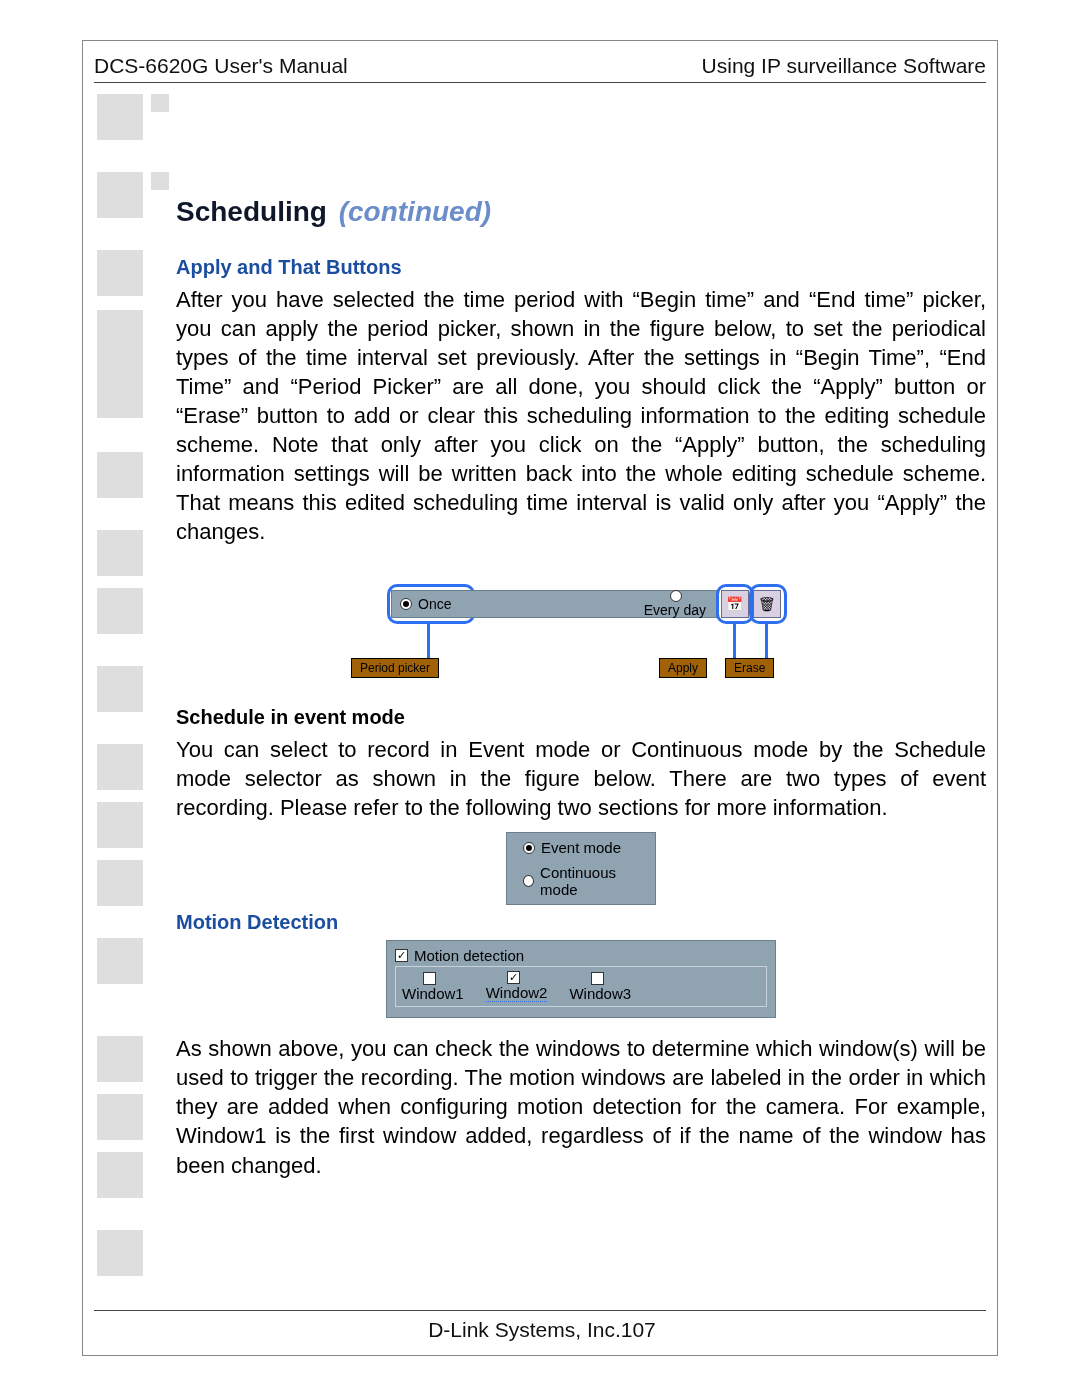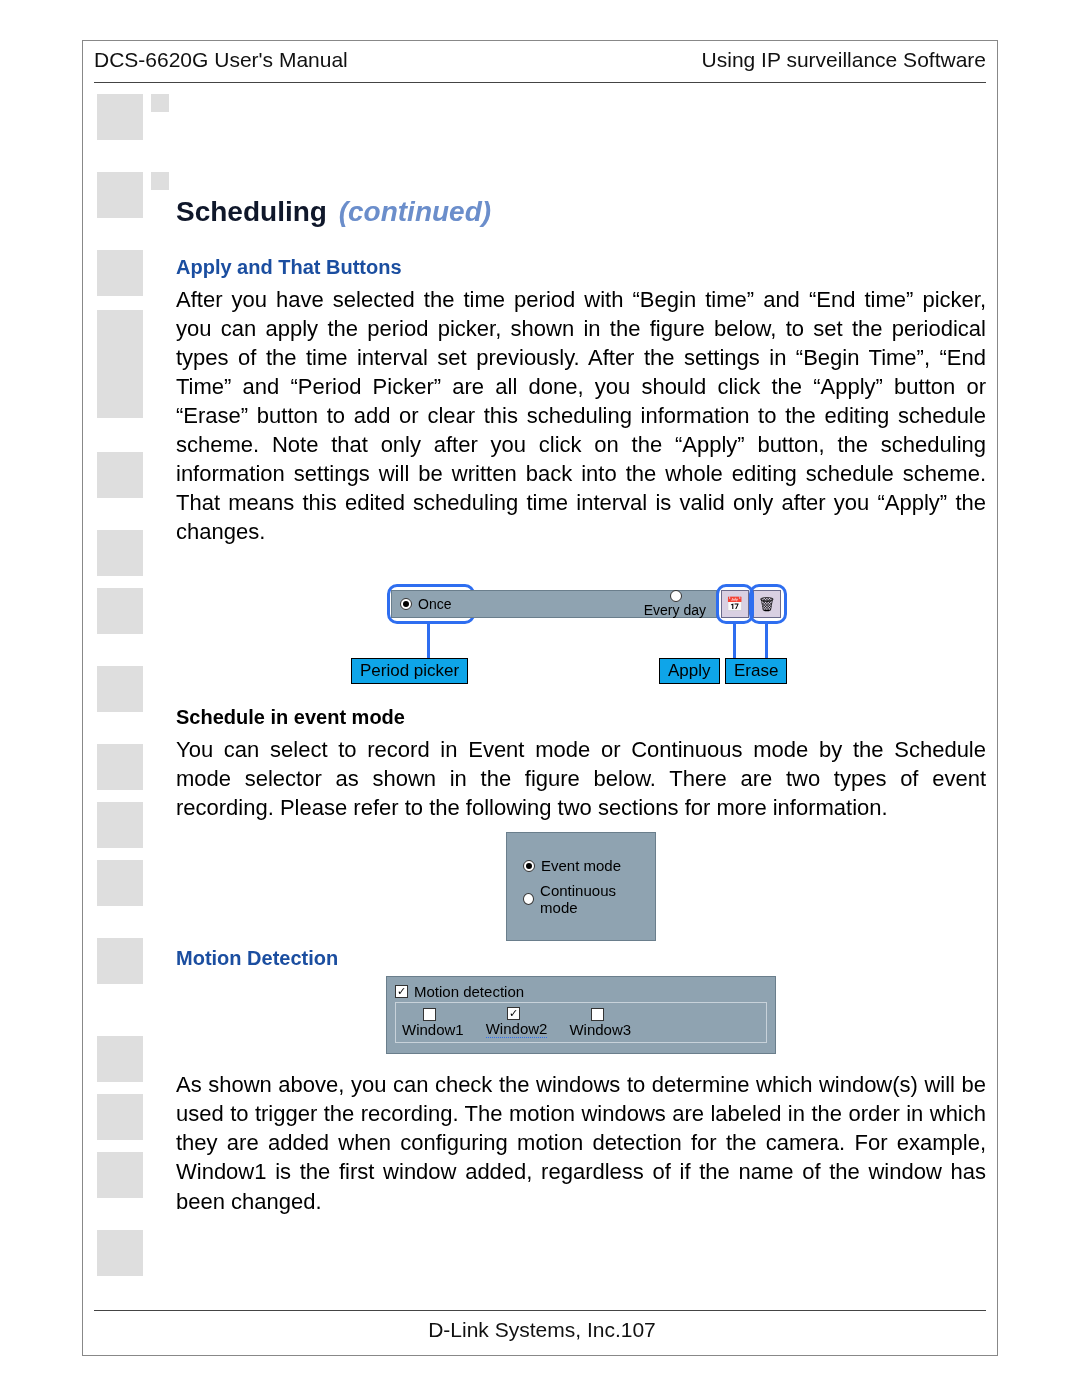--- a/index.html
+++ b/index.html
@@ -14,21 +14,21 @@
     position: absolute;
     left: 82px;
     top: 40px;
     width: 916px;
     height: 1316px;
     border: 1px solid #888;
   }
   .header {
     position: absolute;
     left: 94px;
-    top: 48px;
+    top: 54px;
     width: 892px;
     display: flex;
     justify-content: space-between;
     font-size: 21px;
     color: #111;
   }
   .header-line {
     position: absolute;
     left: 94px;
     top: 82px;
@@ -146,42 +146,42 @@
     height: 40px;
     border: 3px solid #2e6ef0;
     border-radius: 10px;
   }
   .pp-icon-ring.apply { left: 365px; }
   .pp-icon-ring.erase { left: 398px; }
   .label-box {
     position: absolute;
     top: 68px;
     border: 1px solid #000;
-    background: #0ea5e9;
-    font-size: 17px;
+    background: #a16207;
+    font-size: 12px;
     padding: 2px 8px;
   }
   .label-box.period { left: 0; }
   .label-box.apply  { left: 308px; }
   .label-box.erase  { left: 374px; }
   .connector {
     position: absolute;
     width: 3px;
     background: #2e6ef0;
   }
   .conn-period { left: 76px; top: 34px; height: 34px; }
   .conn-apply  { left: 382px; top: 34px; height: 34px; }
   .conn-erase  { left: 414px; top: 34px; height: 34px; }
   
   .fig2 {
     width: 150px;
     margin: 8px auto 6px auto;
     background: #8fa3b1;
     border: 1px solid #6a7e8c;
-    padding: 20px 8px;
+    padding: 2px 8px;
     font-size: 15px;
   }
   .fig2 .row { display:flex; align-items:center; padding: 4px 0; }
   
   .fig3 {
     position: relative;
     width: 390px;
     margin: 6px auto 16px auto;
     background: #8fa3b1;
     border: 1px solid #6a7e8c;

